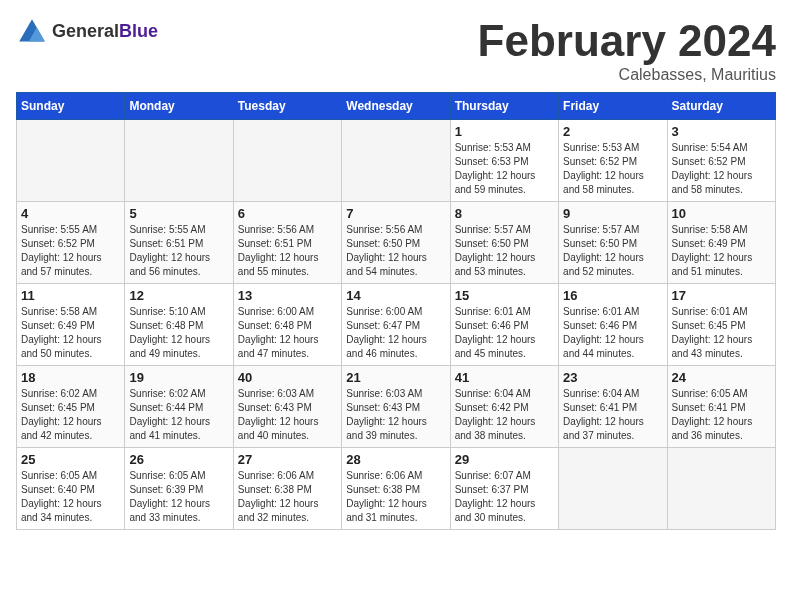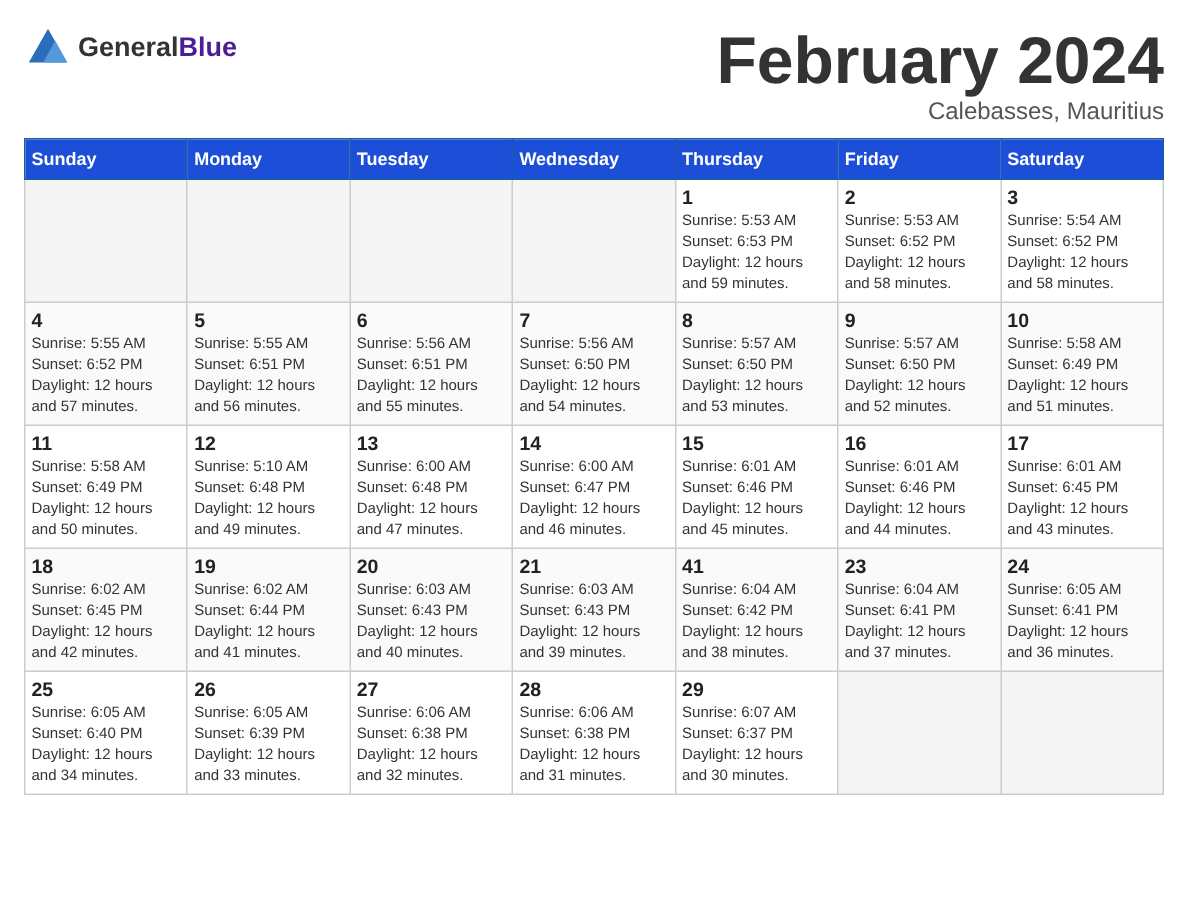--- a/index.html
+++ b/index.html
@@ -262,21 +262,21 @@
 and 42 minutes.</div>
         </td>
         <td>
           <div class="day-num">19</div>
           <div class="day-detail" style="white-space: pre-line;">Sunrise: 6:02 AM
 Sunset: 6:44 PM
 Daylight: 12 hours
 and 41 minutes.</div>
         </td>
         <td>
-          <div class="day-num">20</div>
+          <div class="day-num">40</div>
           <div class="day-detail" style="white-space: pre-line;">Sunrise: 6:03 AM
 Sunset: 6:43 PM
 Daylight: 12 hours
 and 40 minutes.</div>
         </td>
         <td>
           <div class="day-num">21</div>
           <div class="day-detail" style="white-space: pre-line;">Sunrise: 6:03 AM
 Sunset: 6:43 PM
 Daylight: 12 hours

